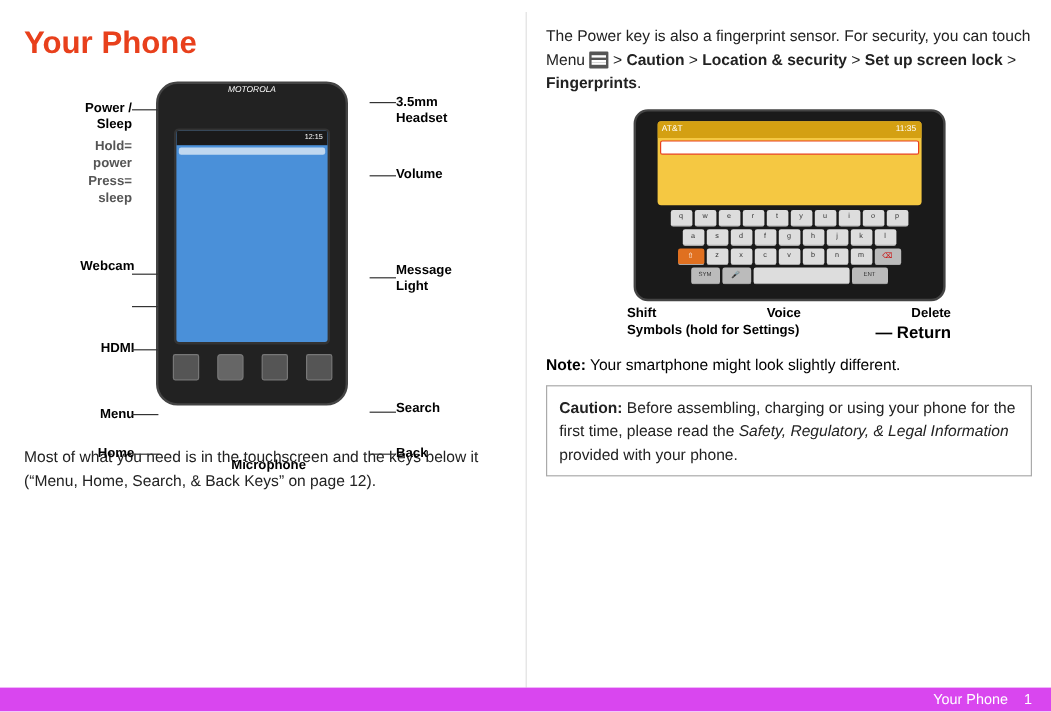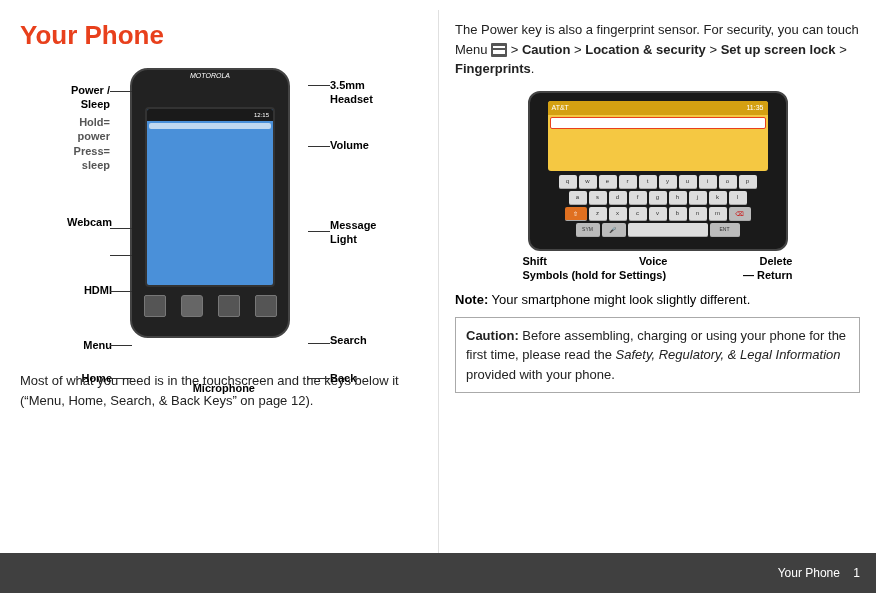--- a/index.html
+++ b/index.html
@@ -272,22 +272,22 @@
     .caution-box em {
       font-style: italic;
     }
 
     .caution-box strong {
       font-weight: bold;
     }
 
     
     .footer {
-      height: 40px;
-      background: #404040;
+      height: 20px;
+      background: #d946ef;
       display: flex;
       align-items: center;
       justify-content: flex-end;
       padding: 0 16px;
       flex-shrink: 0;
     }
 
     .footer-text {
       color: #fff;
       font-size: 12px;
@@ -466,21 +466,21 @@
           </div>
           <div style="text-align:center;">
             <div style="font-weight:bold;font-size:11px;">Voice</div>
           </div>
           <div style="text-align:center;">
             <div style="font-weight:bold;font-size:11px;">Delete</div>
           </div>
         </div>
         <div style="display:flex; justify-content:space-between; width:270px; margin-top:2px;gap:21px;">
           <div style="font-weight:bold;font-size:11px;">Symbols (hold for Settings)</div>
-          <div style="font-weight:bold;font-size:11px;margin-left:10px;">— <span>Return</span></div>
+          <div style="font-weight:bold;font-size:14px;margin-left:10px;">— <span>Return</span></div>
         </div>
       </div>
     </div>
 
     <div class="note-text">
       <strong>Note:</strong>
       <span> Your smartphone might look slightly different.</span>
     </div>
 
     <div class="caution-box">

